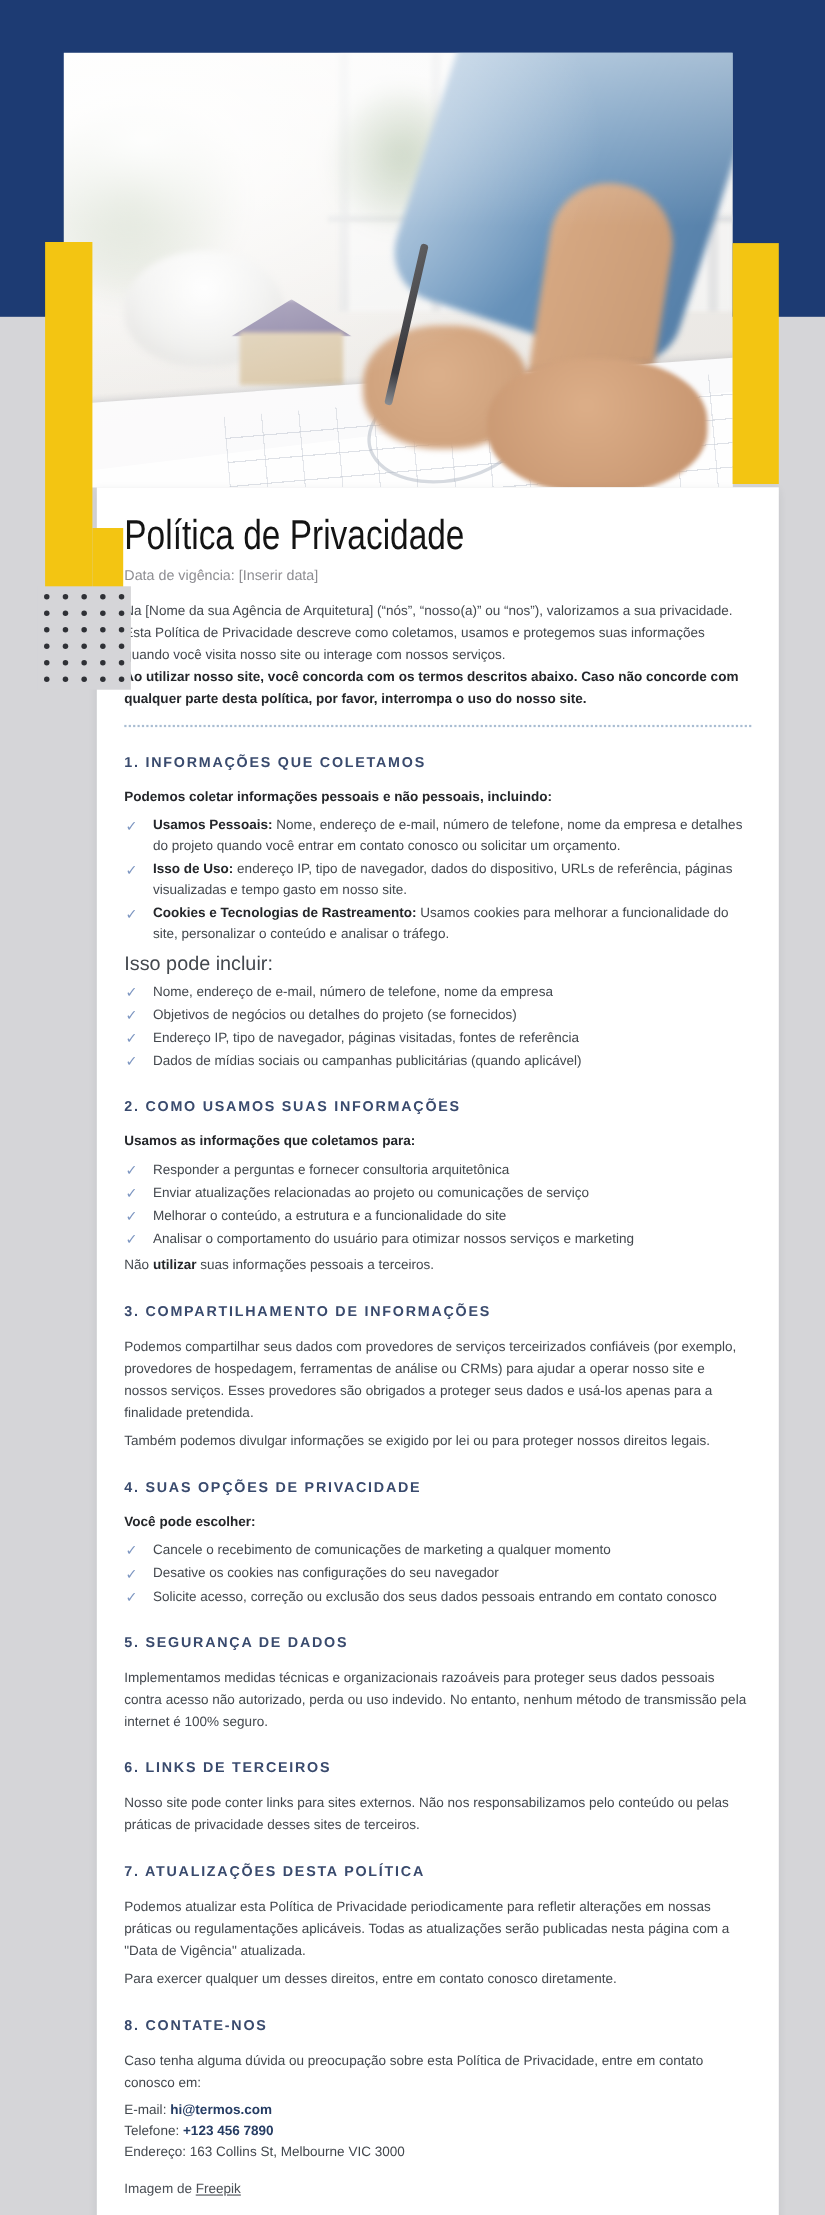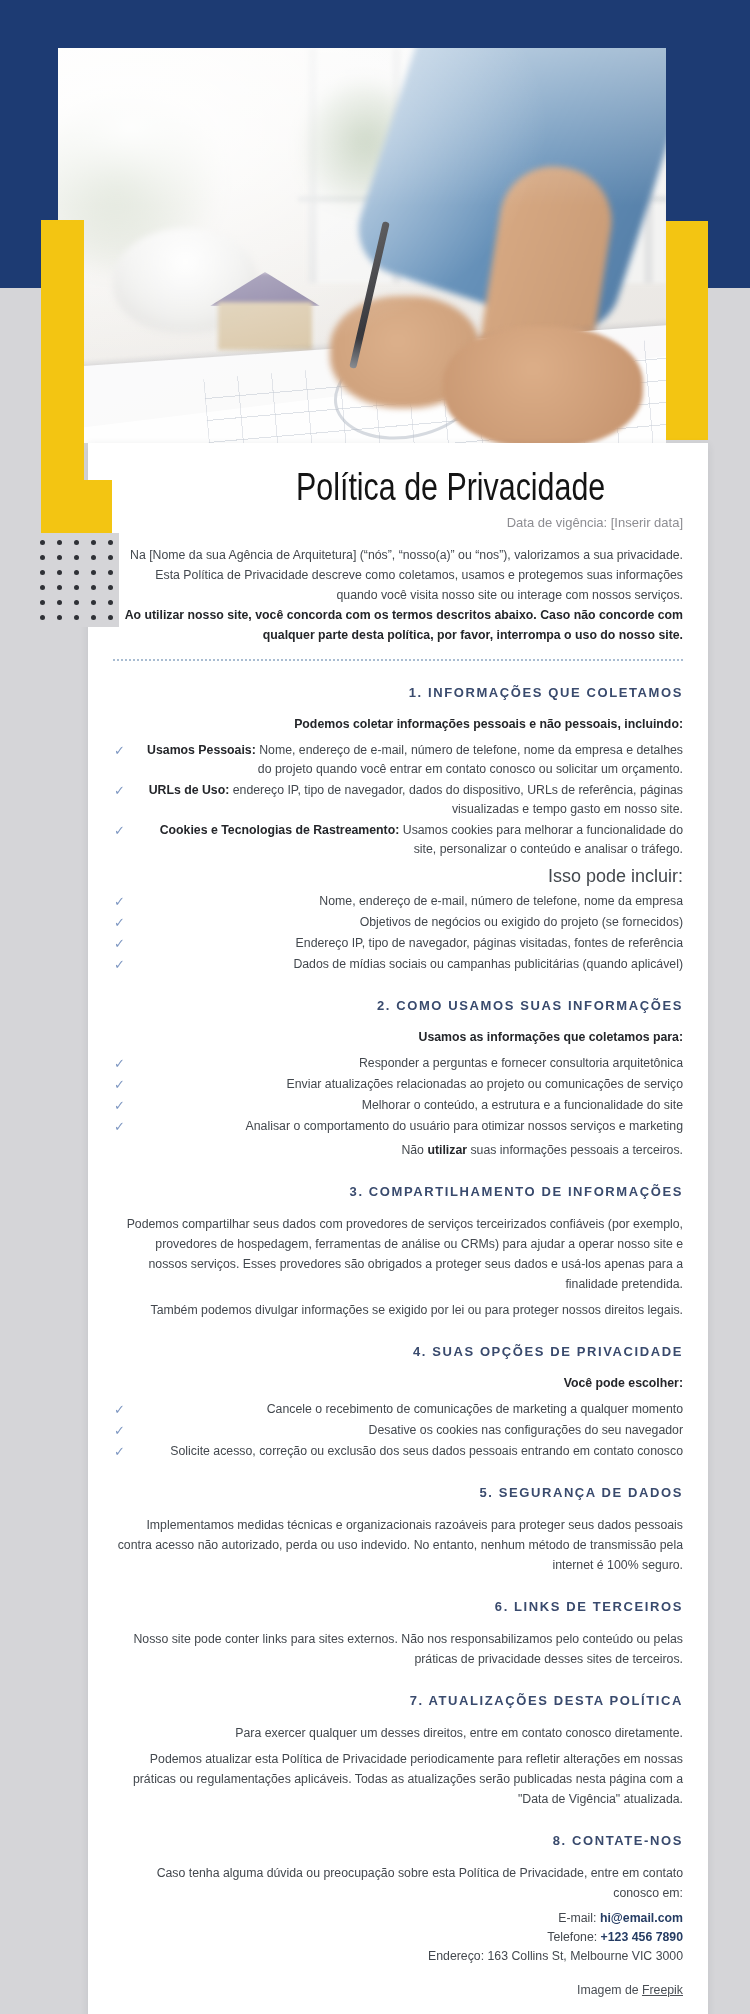--- a/index.html
+++ b/index.html
@@ -2,21 +2,21 @@
 <html style="--navy: #1d3b73; --yellow: #f3c512; --page-bg: #d5d5d8; --heading: #394a6d; --check: #7e97c2; --emph: #253c63;"><head>
 <meta charset="utf-8">
 <style>
   :root{
     --navy:#1d3b73; --yellow:#f3c512; --page-bg:#d5d5d8; --heading:#394a6d;
     --body:#43484e; --check:#7e97c2; --emph:#253c63; --divider:#a9bdd2;
   }
   *{margin:0;padding:0;box-sizing:border-box;}
   html,body{background:#cfcfd3;}
   body{font-family:"Liberation Sans","DejaVu Sans",sans-serif;}
-  .page{position:relative;width:750px;height:2014px;margin:0 auto;background:var(--page-bg);overflow:hidden;text-align:right;}
+  .page{position:relative;width:750px;height:2014px;margin:0 auto;background:var(--page-bg);overflow:hidden;}
 
   
   .navy-band{position:absolute;left:0;top:0;width:750px;height:288px;background:var(--navy);z-index:0;}
   .hero{position:absolute;left:58px;top:48px;width:608px;height:395px;overflow:hidden;z-index:1;
         background:linear-gradient(160deg,#fbfaf8 0%,#f2f0ed 45%,#e6e3df 100%);}
   .hero > div{position:absolute;}
   .win{left:250px;top:0;width:358px;height:235px;opacity:.65;filter:blur(2px);
        background:repeating-linear-gradient(90deg,#dfe1e3 0 9px,#f7f8f8 9px 84px);}
   .sill{left:240px;top:148px;width:370px;height:6px;background:#d8dadc;filter:blur(2px);opacity:.8;}
   .plant1{left:-35px;top:55px;width:210px;height:170px;border-radius:50%;filter:blur(10px);opacity:.75;
@@ -121,27 +121,27 @@
     <p class="intro">Na [Nome da sua Agência de Arquitetura] (“nós”, “nosso(a)” ou “nos”), valorizamos a sua privacidade. Esta Política de Privacidade descreve como coletamos, usamos e protegemos suas informações quando você visita nosso site ou interage com nossos serviços.</p>
     <p class="intro-bold">Ao utilizar nosso site, você concorda com os termos descritos abaixo. Caso não concorde com qualquer parte desta política, por favor, interrompa o uso do nosso site.</p>
     <div class="divider"></div>
 
     <div id="sections">
         <section>
           <h2>1. INFORMAÇÕES QUE COLETAMOS</h2>
           <div class="lead">Podemos coletar informações pessoais e não pessoais, incluindo:</div>
           <ul class="checklist">
             <li><span class="chk">✓</span><span class="s-b">Usamos Pessoais:</span><span> Nome, endereço de e-mail, número de telefone, nome da empresa e detalhes do projeto quando você entrar em contato conosco ou solicitar um orçamento.</span></li>
-            <li><span class="chk">✓</span><span class="s-b">URLs de Uso:</span><span> endereço IP, tipo de navegador, dados do dispositivo, URLs de referência, páginas visualizadas e tempo gasto em nosso site.</span></li>
+            <li><span class="chk">✓</span><span class="s-b">Isso de Uso:</span><span> endereço IP, tipo de navegador, dados do dispositivo, URLs de referência, páginas visualizadas e tempo gasto em nosso site.</span></li>
             <li><span class="chk">✓</span><span class="s-b">Cookies e Tecnologias de Rastreamento:</span><span> Usamos cookies para melhorar a funcionalidade do site, personalizar o conteúdo e analisar o tráfego.</span></li>
           </ul>
           <div class="plain">Isso pode incluir:</div>
           <ul class="checklist">
             <li><span class="chk">✓</span><span>Nome, endereço de e-mail, número de telefone, nome da empresa</span></li>
-            <li><span class="chk">✓</span><span>Objetivos de negócios ou exigido do projeto (se fornecidos)</span></li>
+            <li><span class="chk">✓</span><span>Objetivos de negócios ou detalhes do projeto (se fornecidos)</span></li>
             <li><span class="chk">✓</span><span>Endereço IP, tipo de navegador, páginas visitadas, fontes de referência</span></li>
             <li><span class="chk">✓</span><span>Dados de mídias sociais ou campanhas publicitárias (quando aplicável)</span></li>
           </ul>
         </section>
         <section>
           <h2>2. COMO USAMOS SUAS INFORMAÇÕES</h2>
           <div class="lead">Usamos as informações que coletamos para:</div>
           <ul class="checklist">
             <li><span class="chk">✓</span><span>Responder a perguntas e fornecer consultoria arquitetônica</span></li>
             <li><span class="chk">✓</span><span>Enviar atualizações relacionadas ao projeto ou comunicações de serviço</span></li>
@@ -167,27 +167,27 @@
         <section>
           <h2>5. SEGURANÇA DE DADOS</h2>
           <div class="para"><span>Implementamos medidas técnicas e organizacionais razoáveis para proteger seus dados pessoais contra acesso não autorizado, perda ou uso indevido. No entanto, nenhum método de transmissão pela internet é 100% seguro.</span></div>
         </section>
         <section>
           <h2>6. LINKS DE TERCEIROS</h2>
           <div class="para"><span>Nosso site pode conter links para sites externos. Não nos responsabilizamos pelo conteúdo ou pelas práticas de privacidade desses sites de terceiros.</span></div>
         </section>
         <section>
           <h2>7. ATUALIZAÇÕES DESTA POLÍTICA</h2>
+          <div class="para"><span>Podemos atualizar esta Política de Privacidade periodicamente para refletir alterações em nossas práticas ou regulamentações aplicáveis. Todas as atualizações serão publicadas nesta página com a "Data de Vigência" atualizada.</span></div>
           <div class="para"><span>Para exercer qualquer um desses direitos, entre em contato conosco diretamente.</span></div>
-          <div class="para"><span>Podemos atualizar esta Política de Privacidade periodicamente para refletir alterações em nossas práticas ou regulamentações aplicáveis. Todas as atualizações serão publicadas nesta página com a "Data de Vigência" atualizada.</span></div>
         </section>
         <section>
           <h2>8. CONTATE-NOS</h2>
           <div class="para"><span>Caso tenha alguma dúvida ou preocupação sobre esta Política de Privacidade, entre em contato conosco em:</span></div>
-          <div class="contact-line"><span>E-mail: </span><a class="val-em" href="#">hi@email.com</a></div>
+          <div class="contact-line"><span>E-mail: </span><a class="val-em" href="#">hi@termos.com</a></div>
           <div class="contact-line"><span>Telefone: </span><span class="val-em">+123 456 7890</span></div>
           <div class="contact-line"><span>Endereço: </span><span>163 Collins St, Melbourne VIC 3000</span></div>
         </section>
       </div>
 
     <div class="credit">
       <span>Imagem de </span><a href="#">Freepik</a>
     </div>
   </div>
 

